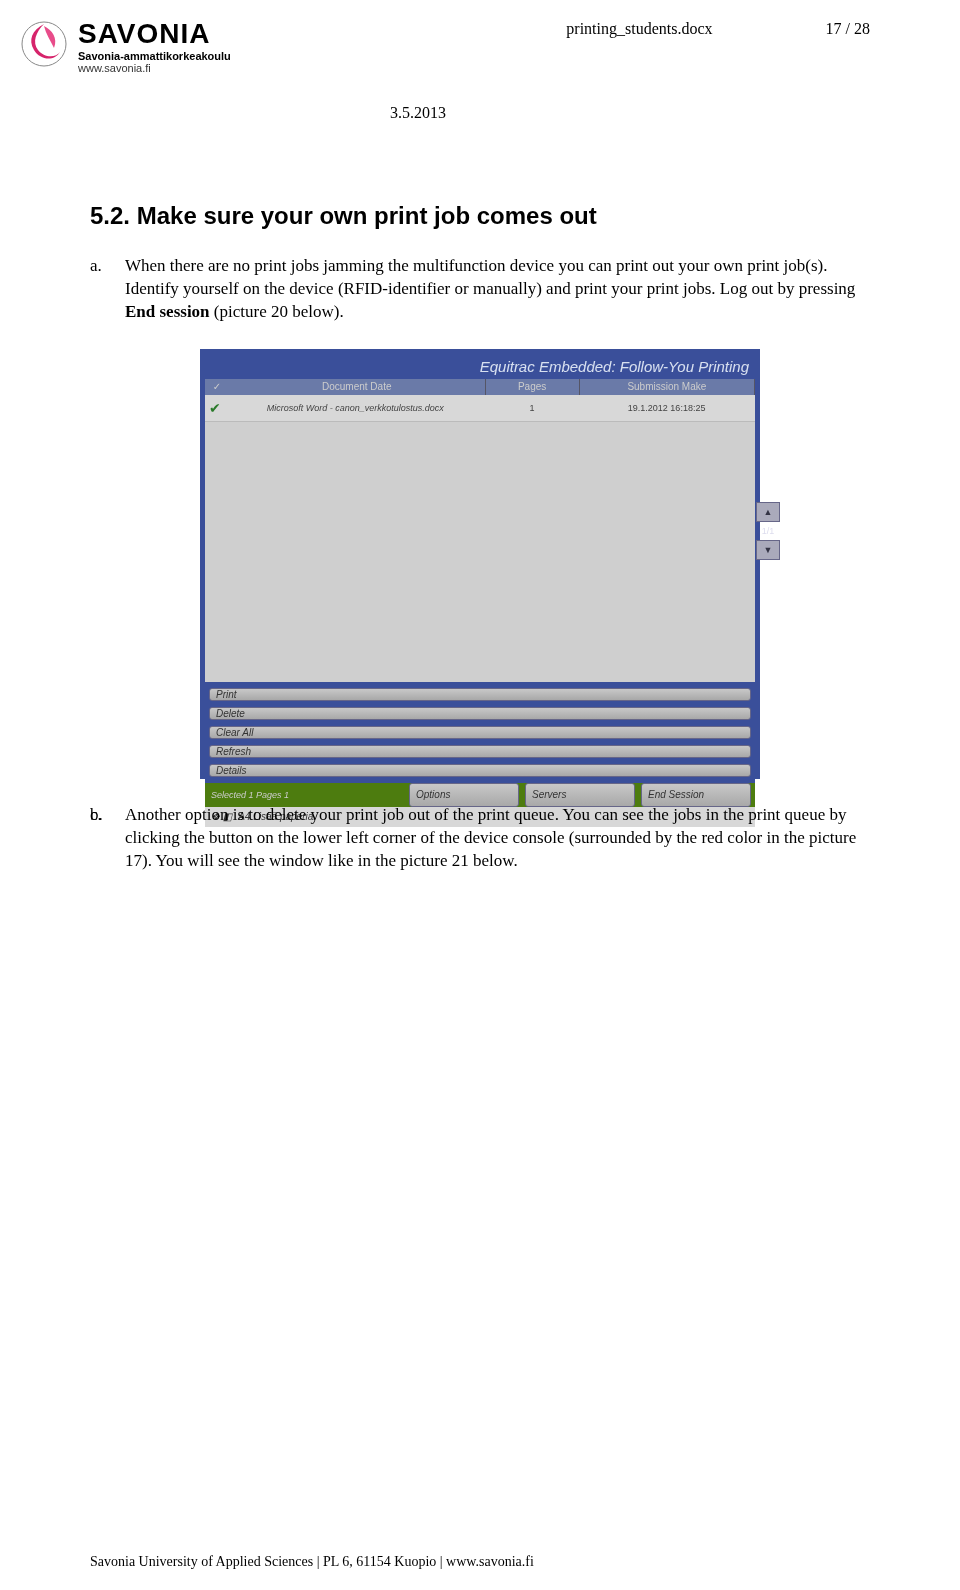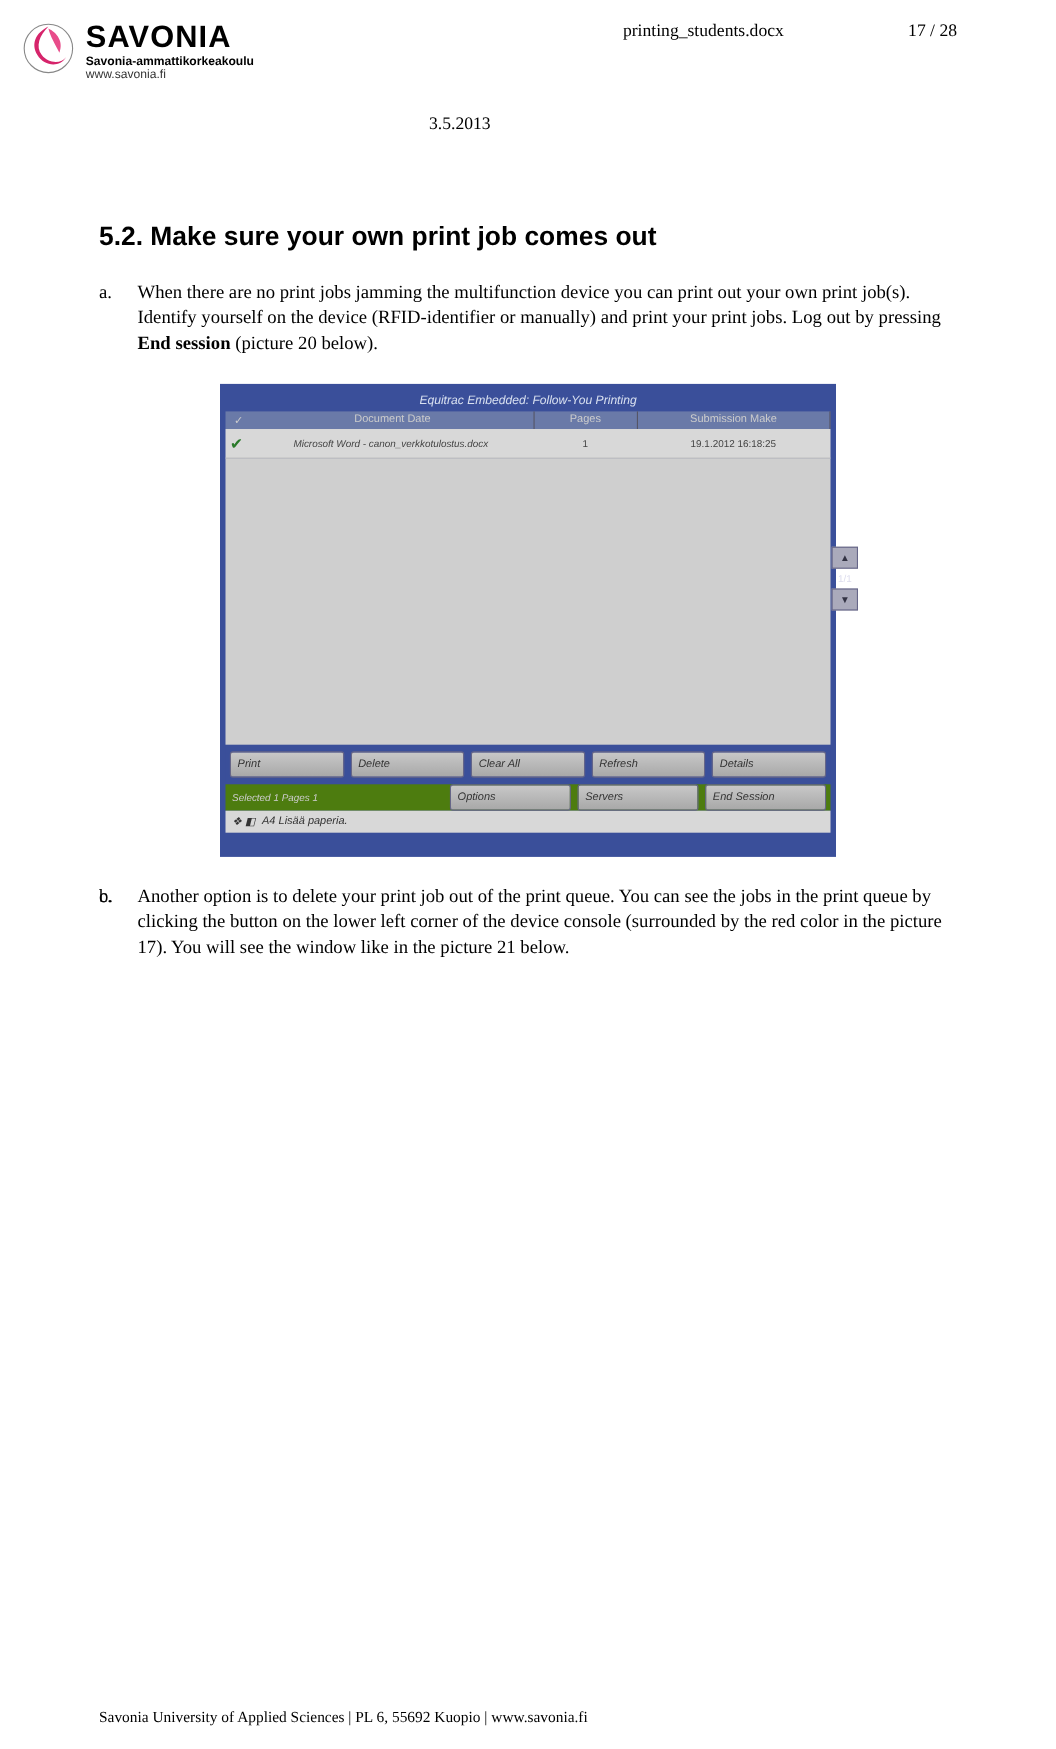--- a/index.html
+++ b/index.html
@@ -93,23 +93,23 @@
     margin: 0 auto;
     background: #3a4f9a;
     position: relative;
     box-sizing: border-box;
     padding: 5px;
     font-family: Arial, sans-serif;
     color: #333;
   }
   .ss-title {
     color: #d8e0f0;
-    font-size: 11px;
+    font-size: 15px;
     padding: 4px 6px;
-    text-align: center;
+    text-align: right;
     font-style: italic;
   }
   .ss-headerbar {
     display: flex;
     background: #6a7aa8;
     height: 16px;
     font-size: 10px;
     color: #ccc;
   }
   .ss-headerbar div {
@@ -150,20 +150,21 @@
     align-items:center;
   }
   .ss-side .btn-sm{
     width:22px;height:18px;background:#aab;border:1px solid #668;display:flex;align-items:center;justify-content:center;color:#334;
   }
   .ss-btnrow {
     display:flex;
     gap:6px;
     padding:6px 4px;
     background:#3a4f9a;
+    flex-direction:column;
   }
   .ss-btn {
     flex:1;
     height:22px;
     background:linear-gradient(#c8c8c8,#a8a8a8);
     border:1px solid #668;
     border-radius:3px;
     font-size:10px;
     font-style:italic;
     color:#333;
@@ -280,14 +281,14 @@
   <ol class="list">
     <li>
       <span class="marker">b.</span>
     </li>
     <li>
       <span class="marker">c.</span>
       <span>Another option is to delete your print job out of the print queue. You can see the jobs in the print queue by clicking the button on the lower left corner of the device console (surrounded by the red color in the picture 17). You will see the window like in the picture 21 below.</span>
     </li>
   </ol>
 
-  <div class="footer">Savonia University of Applied Sciences | PL 6, 55692 Kuopio | www.savonia.fi</div>
+  <div class="footer">Savonia University of Applied Sciences | PL 6, 61154 Kuopio | www.savonia.fi</div>
 </div>
 
 </body></html>

